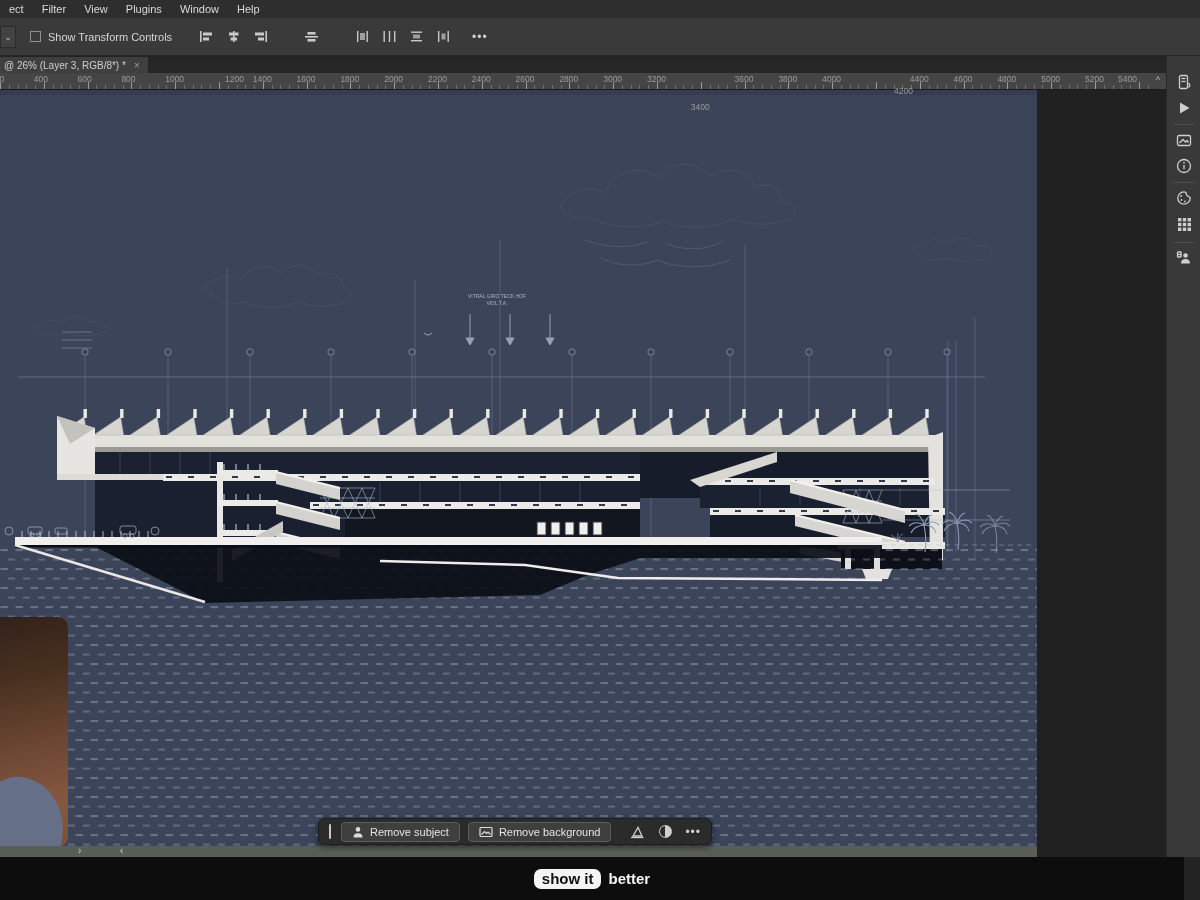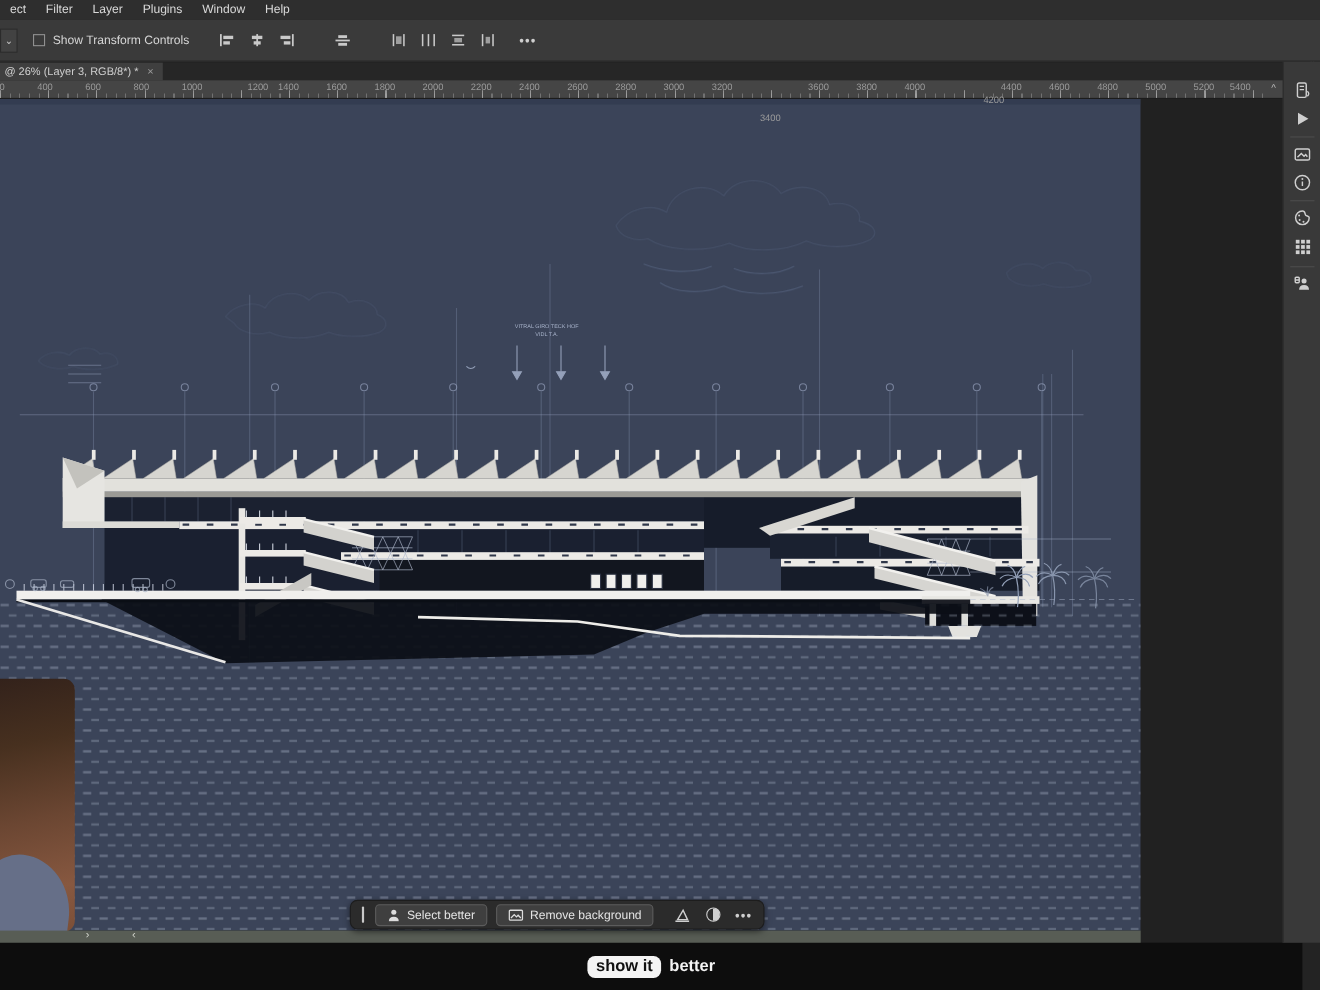--- a/index.html
+++ b/index.html
@@ -96,21 +96,21 @@
   svg text { font-family:"Liberation Sans", sans-serif; }
 </style>
 </head>
 <body>
 
 <div class="stage">
 
   <div class="menubar">
     <span>ect</span>
     <span>Filter</span>
-    <span>Layer</span>
+    <span>View</span>
     <span>Plugins</span>
     <span>Window</span>
     <span>Help</span>
   </div>
 
   <div class="optionsbar">
     <div class="tool-dd">
       <span>⌄</span>
     </div>
     <div class="cbx-wrap">
@@ -561,21 +561,21 @@
     <span class="chv" style="left:120px">‹</span>
   </div>
 
   <div class="taskbar">
     <div class="handle"></div>
     <div class="tb-btn">
       <svg width="12" height="12">
           <circle cx="6" cy="3.4" r="2.3" fill="#dcdcdc"></circle>
           <path d="M1.5,11.5 q0,-4.2 4.5,-4.2 q4.5,0 4.5,4.2z" fill="#dcdcdc"></path>
         </svg>
-      <span>Select better</span>
+      <span>Remove subject</span>
     </div>
     <div class="tb-btn">
       <svg width="14" height="12" fill="none" stroke="#dcdcdc" stroke-width="1.2">
           <rect x="1" y="1.5" width="12" height="9" rx="1"></rect>
           <polyline points="2.5,8.5 5.5,5.5 7.5,7.5 9,6 11.5,8.5"></polyline>
         </svg>
       <span>Remove background</span>
     </div>
     <span class="tb-ic">
       <svg width="14" height="14" fill="none" stroke="#cfcfcf" stroke-width="1.3">

